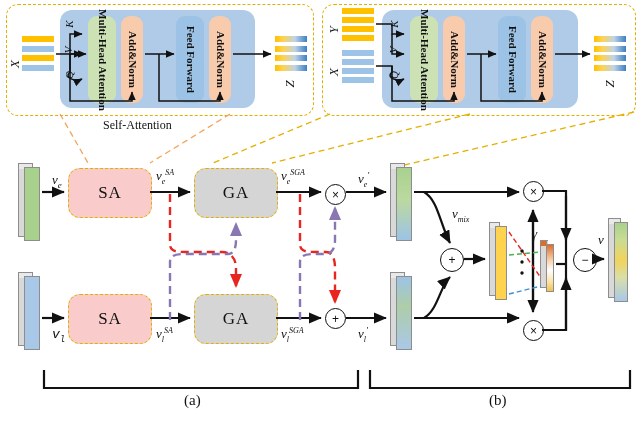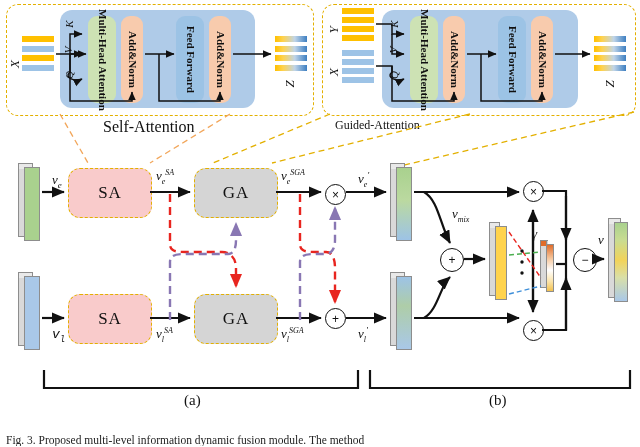--- a/index.html
+++ b/index.html
@@ -138,21 +138,21 @@
       <line x1="145" y1="54" x2="174" y2="54" marker-end="url(#ah)"></line>
 
       <line x1="233" y1="54" x2="271" y2="54" marker-end="url(#ah)"></line>
 
       <path d="M70,54 L70,101 L132,101 L132,92" marker-end="url(#ah)"></path>
 
       <path d="M159,54 L159,101 L220,101 L220,92" marker-end="url(#ah)"></path>
     </g>
   </svg>
 
-  <div class="abs cap" style="left:103px;top:118px;font-size:16px;">Self-Attention</div>
+  <div class="abs cap" style="left:103px;top:118px;font-size:12px;">Self-Attention</div>
 
   <div class="abs callout" style="left:322px;top:4px;width:312px;height:110px;"></div>
 
   <div class="abs mlab" style="left:330px;top:22px;font-size:13px;">
     <span class="rot90" style="display:inline-block;">Y</span>
   </div>
   <div class="abs stack" style="left:342px;top:8px;width:32px;height:33px;">
     <div class="bar byel"></div>
     <div class="bar byel"></div>
     <div class="bar byel"></div>
@@ -211,21 +211,20 @@
       <path d="M392,34 L392,54 L404,54" marker-end="url(#ah)"></path>
 
       <path d="M376,66 L392,66 L392,72 C385,78 398,82 404,79" marker-end="url(#ah)"></path>
       <line x1="467" y1="54" x2="496" y2="54" marker-end="url(#ah)"></line>
       <line x1="555" y1="54" x2="590" y2="54" marker-end="url(#ah)"></line>
       <path d="M392,66 L392,101 L454,101 L454,92" marker-end="url(#ah)"></path>
       <path d="M481,54 L481,101 L542,101 L542,92" marker-end="url(#ah)"></path>
     </g>
   </svg>
 
-  <div class="abs cap" style="left:335px;top:118px;font-size:12px;">Guided-Attention</div>
 
   <svg width="640" height="447">
     <g stroke="#F2A65A" stroke-width="1.3" stroke-dasharray="6,4" fill="none">
       <line x1="60" y1="114" x2="88" y2="163"></line>
       <line x1="230" y1="114" x2="150" y2="163"></line>
     </g>
     <g stroke="#E3B000" stroke-width="1.3" stroke-dasharray="6,4" fill="none">
       <line x1="330" y1="114" x2="213" y2="163"></line>
       <line x1="470" y1="114" x2="272" y2="163"></line>
       <line x1="634" y1="112" x2="400" y2="166"></line>
@@ -418,15 +417,14 @@
 
     <g stroke="#111" stroke-width="2.2" fill="none">
       <path d="M44,370 L44,388 L358,388 L358,370"></path>
       <path d="M370,370 L370,388 L630,388 L630,370"></path>
     </g>
   </svg>
 
   <div class="abs cap" style="left:184px;top:392px;font-size:15px;">(a)</div>
   <div class="abs cap" style="left:489px;top:392px;font-size:15px;">(b)</div>
 
-  <div class="abs cap" style="left:6px;top:434px;width:630px;font-size:11.5px;white-space:nowrap;overflow:hidden;color:#222;">Fig. 3.   Proposed multi-level information dynamic fusion module. The method</div>
 
 </div>
 
 </body></html>

